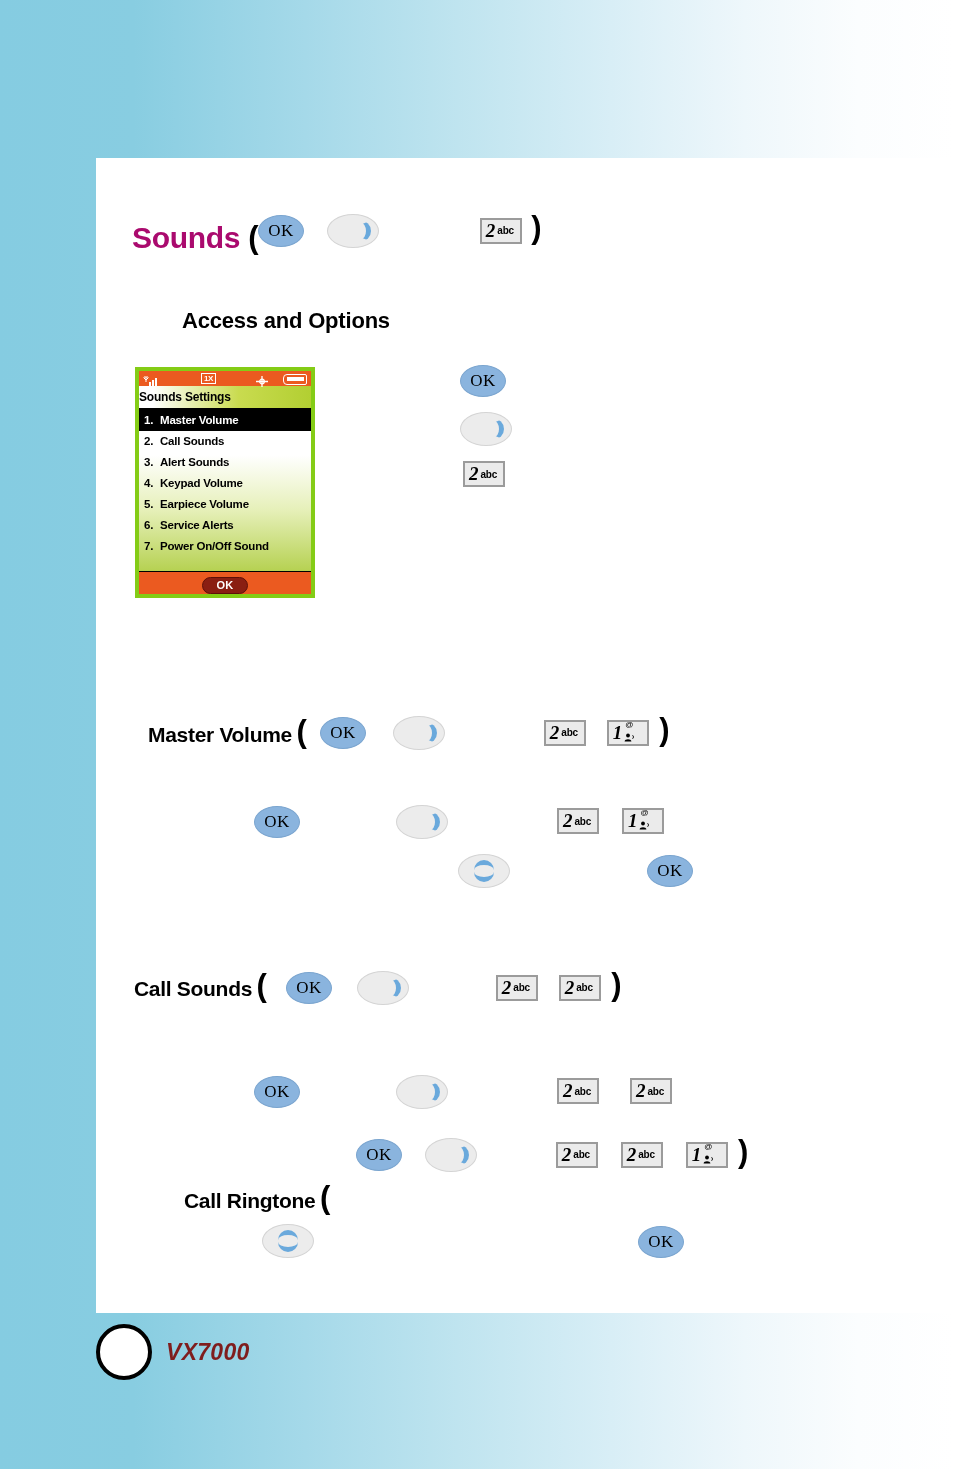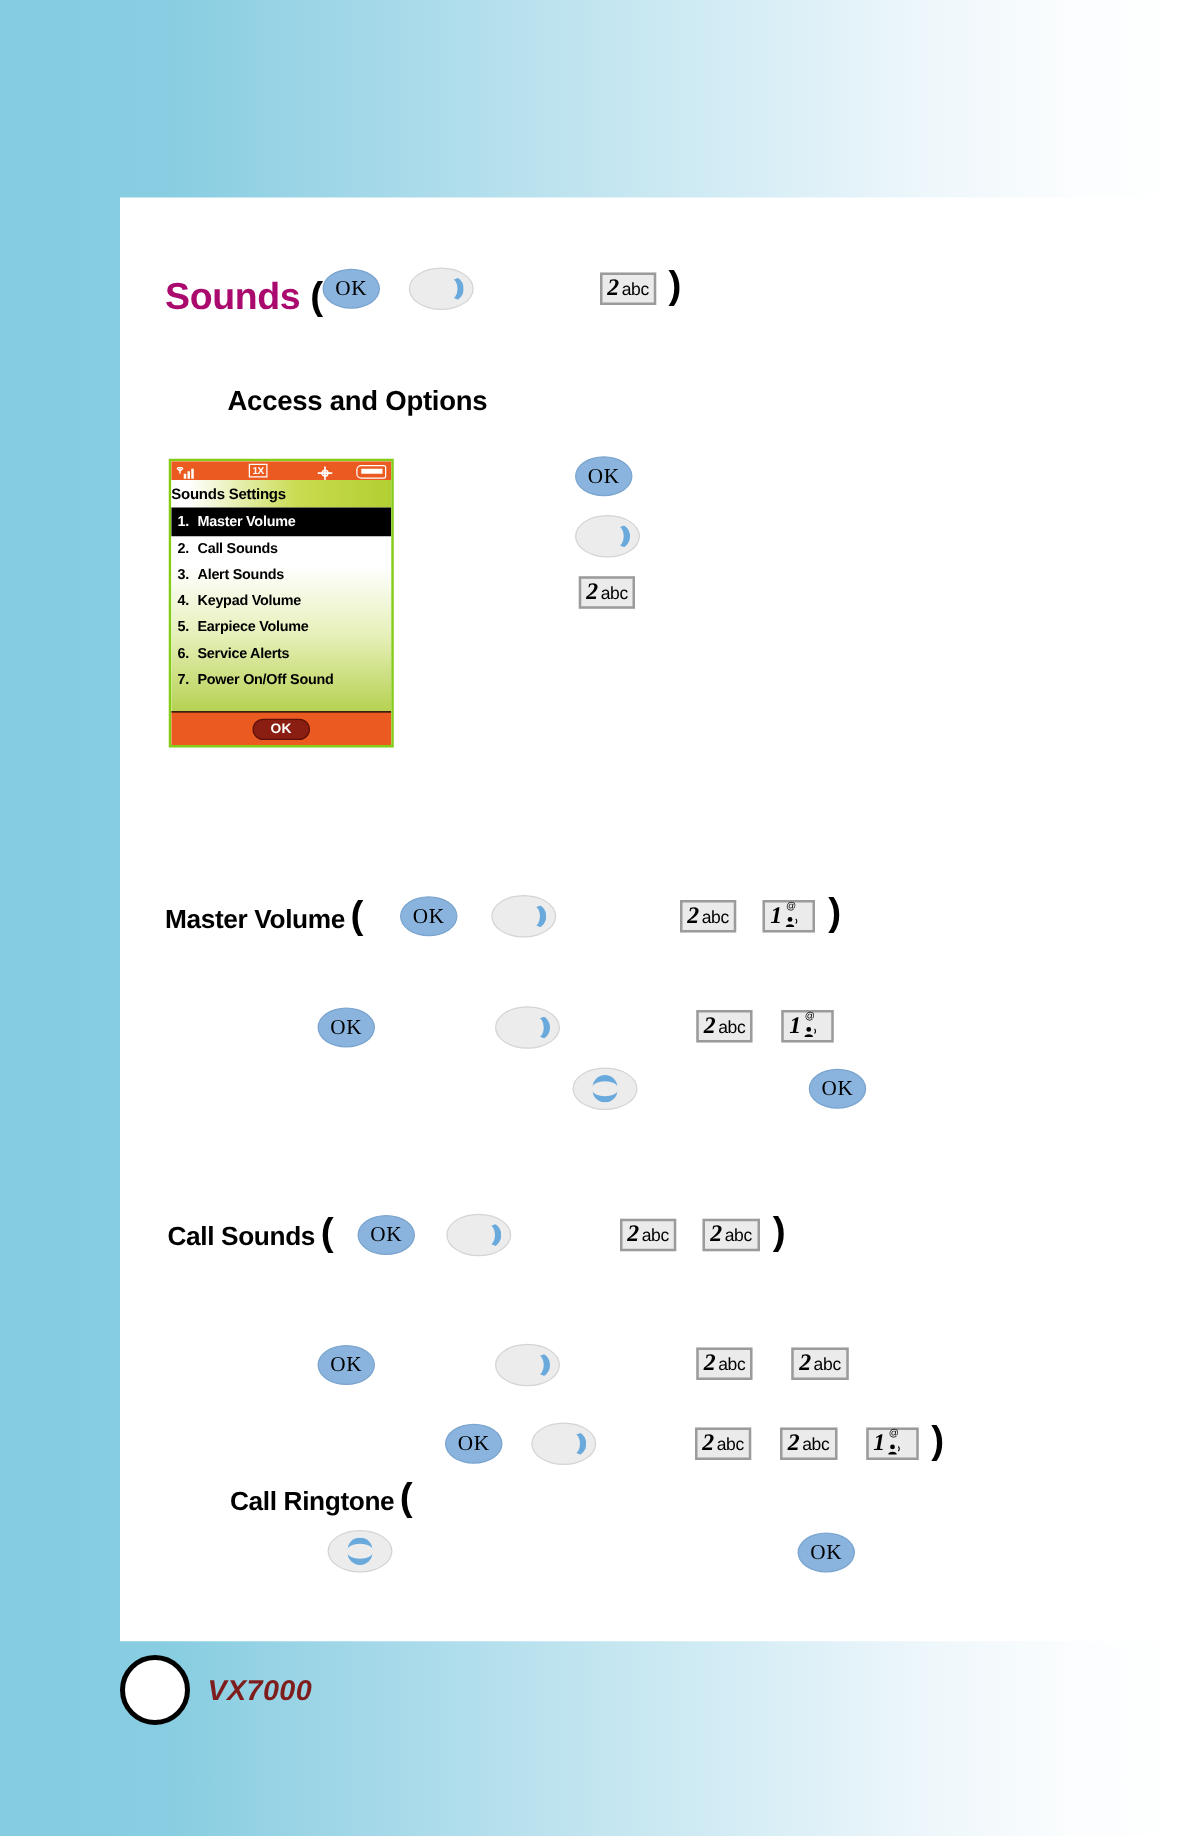--- a/index.html
+++ b/index.html
@@ -140,22 +140,22 @@
   .key-num .dig {
     font-family: "Liberation Serif", serif;
     font-style: italic;
     font-weight: bold;
     font-size: 19px;
     color: #000;
     line-height: 22px;
     vertical-align: middle;
   }
   .key-num .sub {
-    font-size: 14px;
-    font-weight: normal;
+    font-size: 10px;
+    font-weight: bold;
     color: #000;
     vertical-align: middle;
     letter-spacing: -0.2px;
     margin-left: 2px;
   }
   .key-num .vm {
     display: inline-block;
     position: relative;
     width: 13px;
     height: 22px;
@@ -178,21 +178,21 @@
     height: 9px;
   }
 
   
   .phone {
     position: absolute;
     left: 39px;
     top: 209px;
     width: 180px;
     height: 231px;
-    border: 2px solid #84cc16;
+    border: 4px solid #84cc16;
     box-sizing: border-box;
     background: #fff;
     overflow: hidden;
   }
   .phone-status {
     height: 15px;
     background: #eb5a20;
     position: relative;
   }
   .st-sig { position: absolute; left: 4px; top: 2px; }
@@ -363,21 +363,21 @@
   <div class="row" style="left:364px; top:207px;">
     <span class="key-ok">OK</span>
   </div>
   <div class="row" style="left:364px; top:254px;">
     <span class="key-nav"><span class="arc-right"></span></span>
   </div>
   <div class="row" style="left:367px; top:303px;">
     <span class="key-num"><span class="dig">2</span><span class="sub">abc</span></span>
   </div>
 
-  <div class="row" style="left:36px; top:558px;">
+  <div class="row" style="left:52px; top:558px;">
     <span class="seq-label">Master Volume</span>
     <span class="paren">(</span>
   </div>
   <div class="row" style="left:224px; top:553px;">
     <span class="key-ok">OK</span>
     <span style="display:inline-block;width:18px"></span>
     <span class="key-nav"><span class="arc-right"></span></span>
     <span style="display:inline-block;width:90px"></span>
     <span class="key-num"><span class="dig">2</span><span class="sub">abc</span></span>
     <span style="display:inline-block;width:12px"></span>

